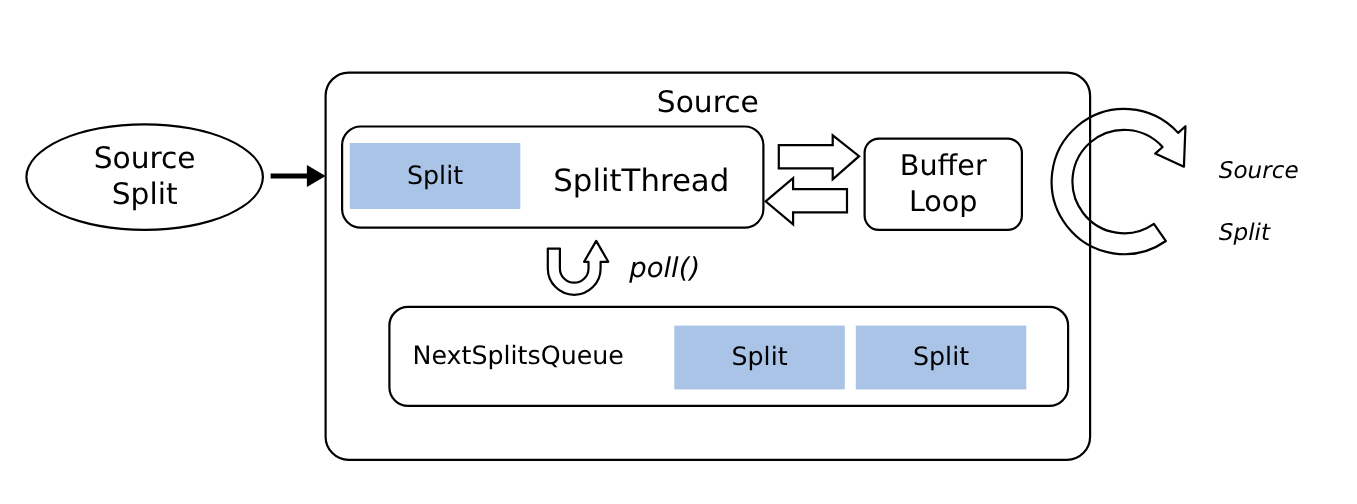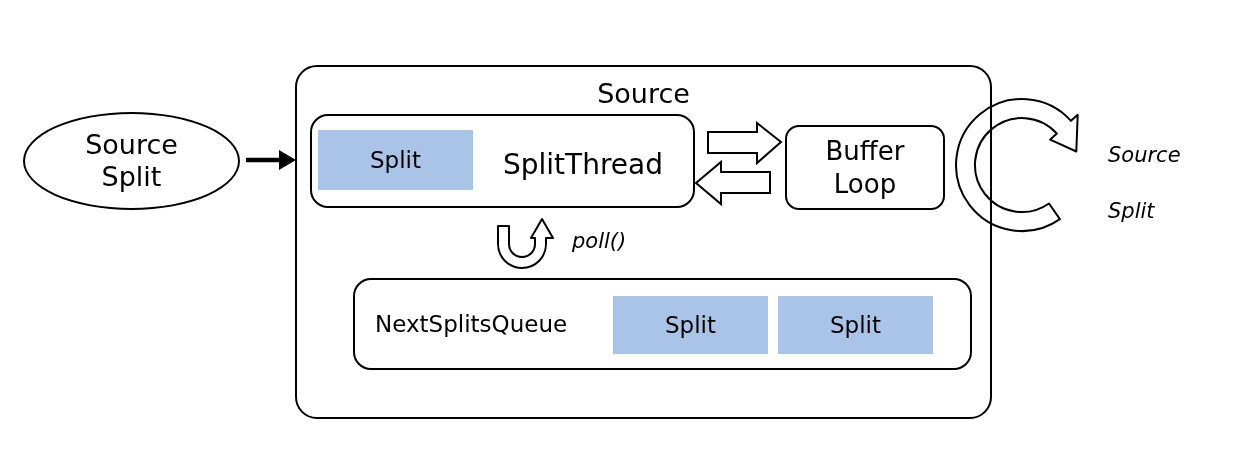--- a/index.html
+++ b/index.html
@@ -28,35 +28,35 @@
   .chip{
     background:#A9C4E6;display:flex;align-items:center;justify-content:center;
     font-size:23px;
   }
   .chip-in-thread{left:6px;top:14px;width:155px;height:60px;}
   .splitthread-label{
     left:161px;top:0;width:220px;height:96px;display:flex;align-items:center;justify-content:center;
     font-size:28px;
   }
   .bufferpool-box{
-    left:785px;top:125px;width:160px;height:85px;border:2px solid #000;border-radius:14px;
+    left:785px;top:125px;width:145px;height:85px;border:2px solid #000;border-radius:14px;
     box-sizing:border-box;display:flex;flex-direction:column;align-items:center;justify-content:center;
     font-size:26px;line-height:1.25;text-align:center;
   }
   .queue-box{
     left:353px;top:278px;width:619px;height:92px;border:2px solid #000;border-radius:18px;
     box-sizing:border-box;
   }
   .queue-label{
     left:20px;top:0;height:88px;display:flex;align-items:center;font-size:23px;
   }
   .chip-q1{left:258px;top:16px;width:155px;height:58px;}
   .chip-q2{left:423px;top:16px;width:155px;height:58px;}
   .poll-label{
-    left:572px;top:229px;font-size:21px;font-style:italic;
+    left:572px;top:229px;font-size:25px;font-style:italic;
   }
   .loop-label{
     left:1108px;top:141px;font-size:21px;font-style:italic;line-height:28px;white-space:pre-line;
   }
   svg{display:block;}
 </style>
 </head>
 <body>
 
 <div class="canvas">

